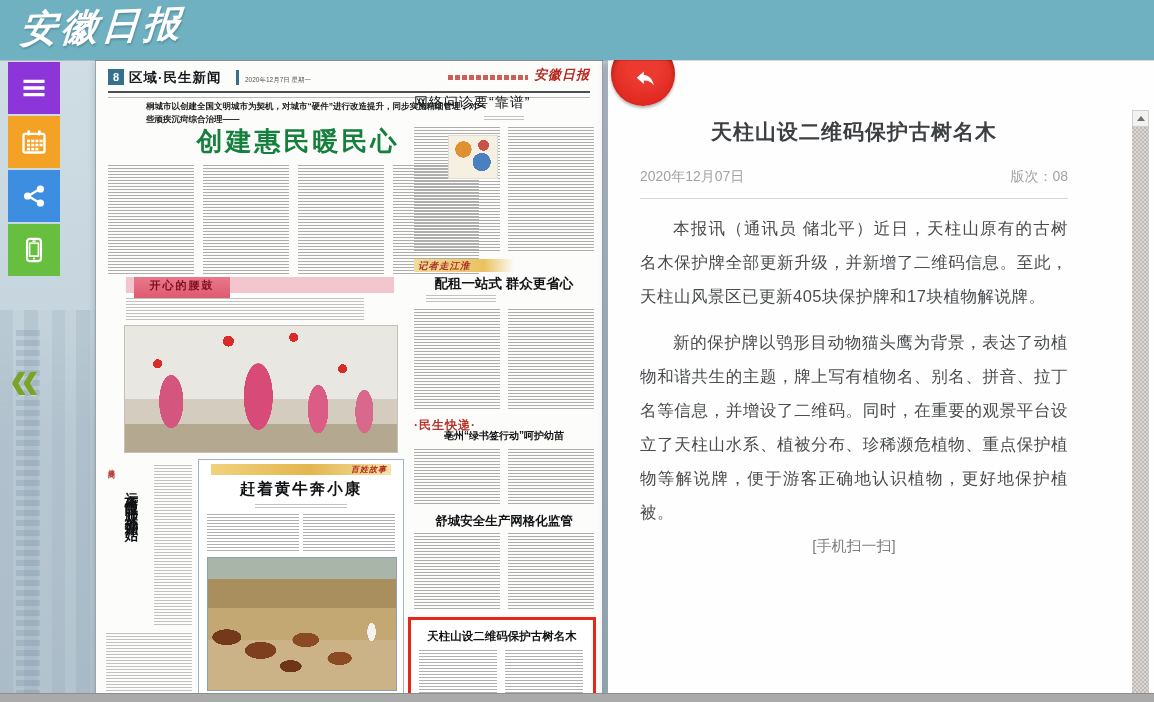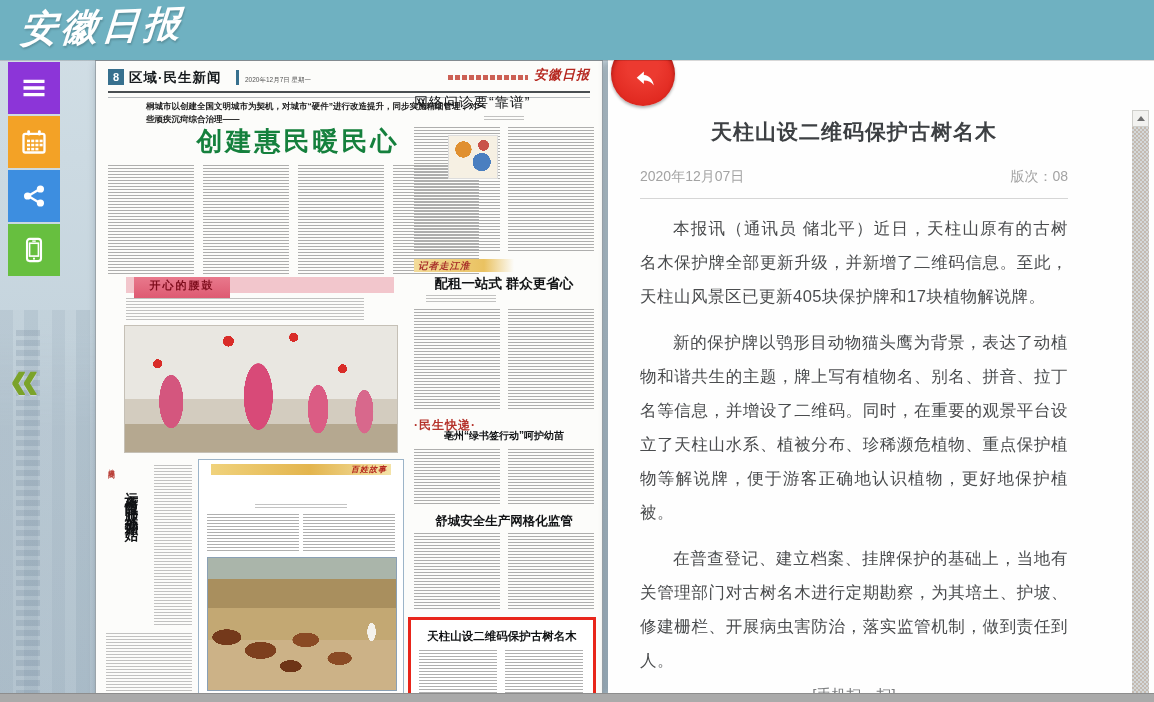--- a/index.html
+++ b/index.html
@@ -201,20 +201,21 @@
 
     <div class="vmark" style="top:402px;left:10px;height:60px;">健康提问</div>
     <div class="vhead" style="top:420px;left:26px;height:170px;">远离慢阻肺从戒烟开始</div>
     <div class="nz2" style="top:404px;left:58px;width:38px;height:160px;"></div>
     <div class="nz2" style="top:572px;left:10px;width:86px;height:58px;"></div>
 
     <div class="cattle-box">
       <div class="ribbon">
         <div class="ribbon-label">百姓故事</div>
       </div>
+      <div class="headline-cattle">赶着黄牛奔小康</div>
       <div class="nz2" style="top:44px;left:56px;width:92px;height:5px;"></div>
       <div class="nz" style="top:54px;left:8px;width:92px;height:38px;"></div>
       <div class="nz" style="top:54px;left:104px;width:92px;height:38px;"></div>
       <div class="photo-cattle"></div>
     </div>
 
     <div class="rs-head1">网络问诊要“靠谱”</div>
     <div class="nz2" style="top:55px;left:388px;width:40px;height:4px;"></div>
     <div class="nz" style="top:66px;left:318px;width:86px;height:126px;"></div>
     <div class="nz" style="top:66px;left:412px;width:86px;height:126px;"></div>
@@ -250,21 +251,20 @@
     </div>
     <div class="panel-clip">
       <h1 class="atitle">天柱山设二维码保护古树名木</h1>
       <div class="ameta">
         <span>2020年12月07日</span>
         <span>版次：08</span>
       </div>
       <hr class="adiv">
       <p>本报讯（通讯员 储北平）近日，天柱山原有的古树名木保护牌全部更新升级，并新增了二维码信息。至此，天柱山风景区已更新405块保护牌和17块植物解说牌。</p>
       <p>新的保护牌以鸮形目动物猫头鹰为背景，表达了动植物和谐共生的主题，牌上写有植物名、别名、拼音、拉丁名等信息，并增设了二维码。同时，在重要的观景平台设立了天柱山水系、植被分布、珍稀濒危植物、重点保护植物等解说牌，便于游客正确地认识植物，更好地保护植被。</p>
-      <p>在普查登记、建立档案、挂牌保护的基础上，当地有关管理部门对古树名木进行定期勘察，为其培土、护坡、修建栅栏、开展病虫害防治，落实监管机制，做到责任到人。</p>
       <div class="scan">[手机扫一扫]</div>
 
     </div>
     <div class="vscroll">
       <div class="vs-up">
           <span></span>
         </div>
       <div class="vs-track"></div>
     </div>
   </div>

